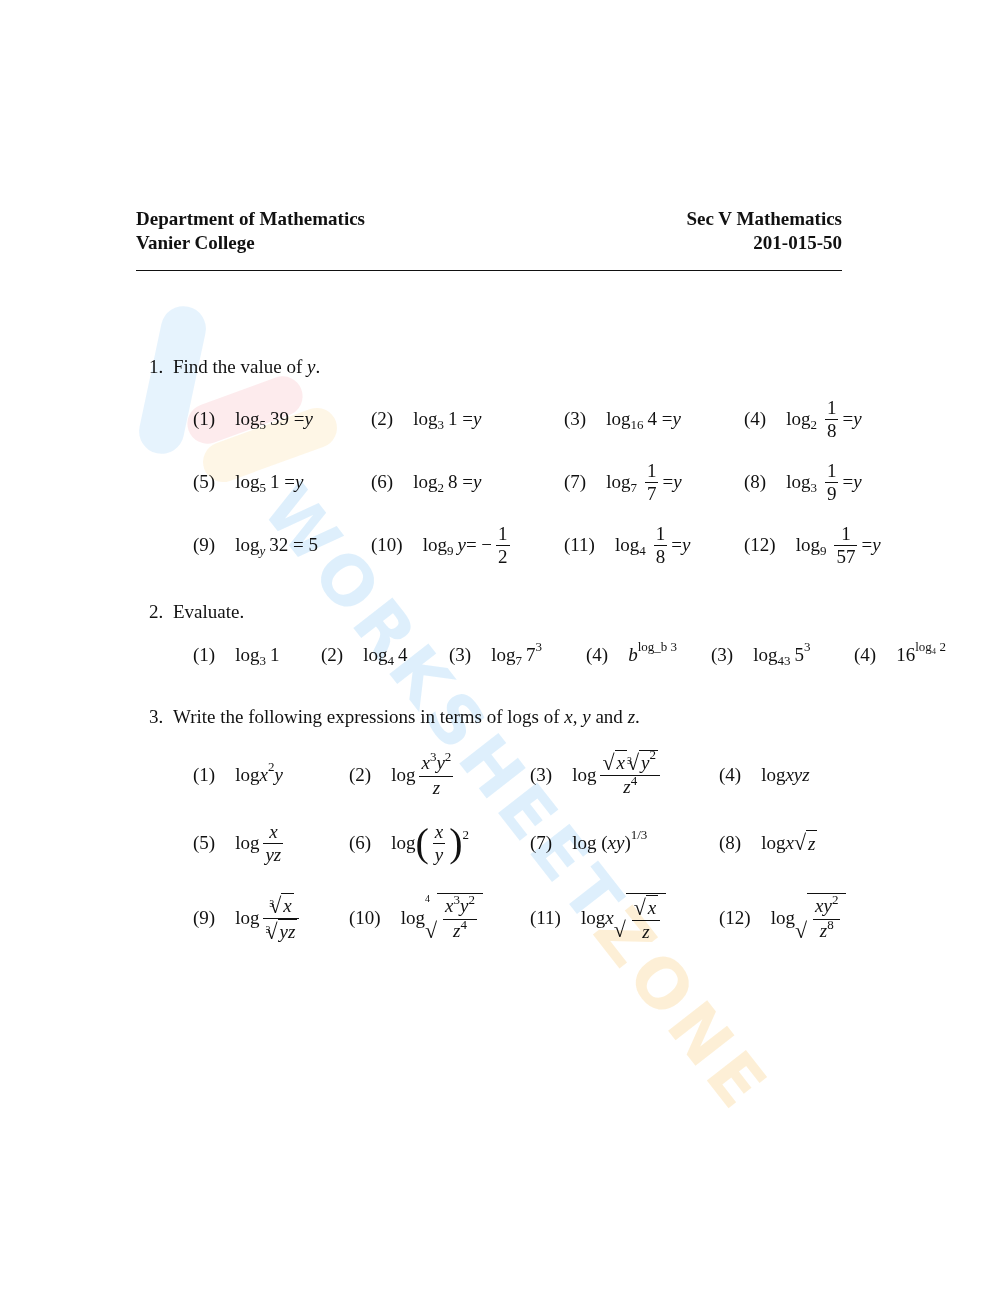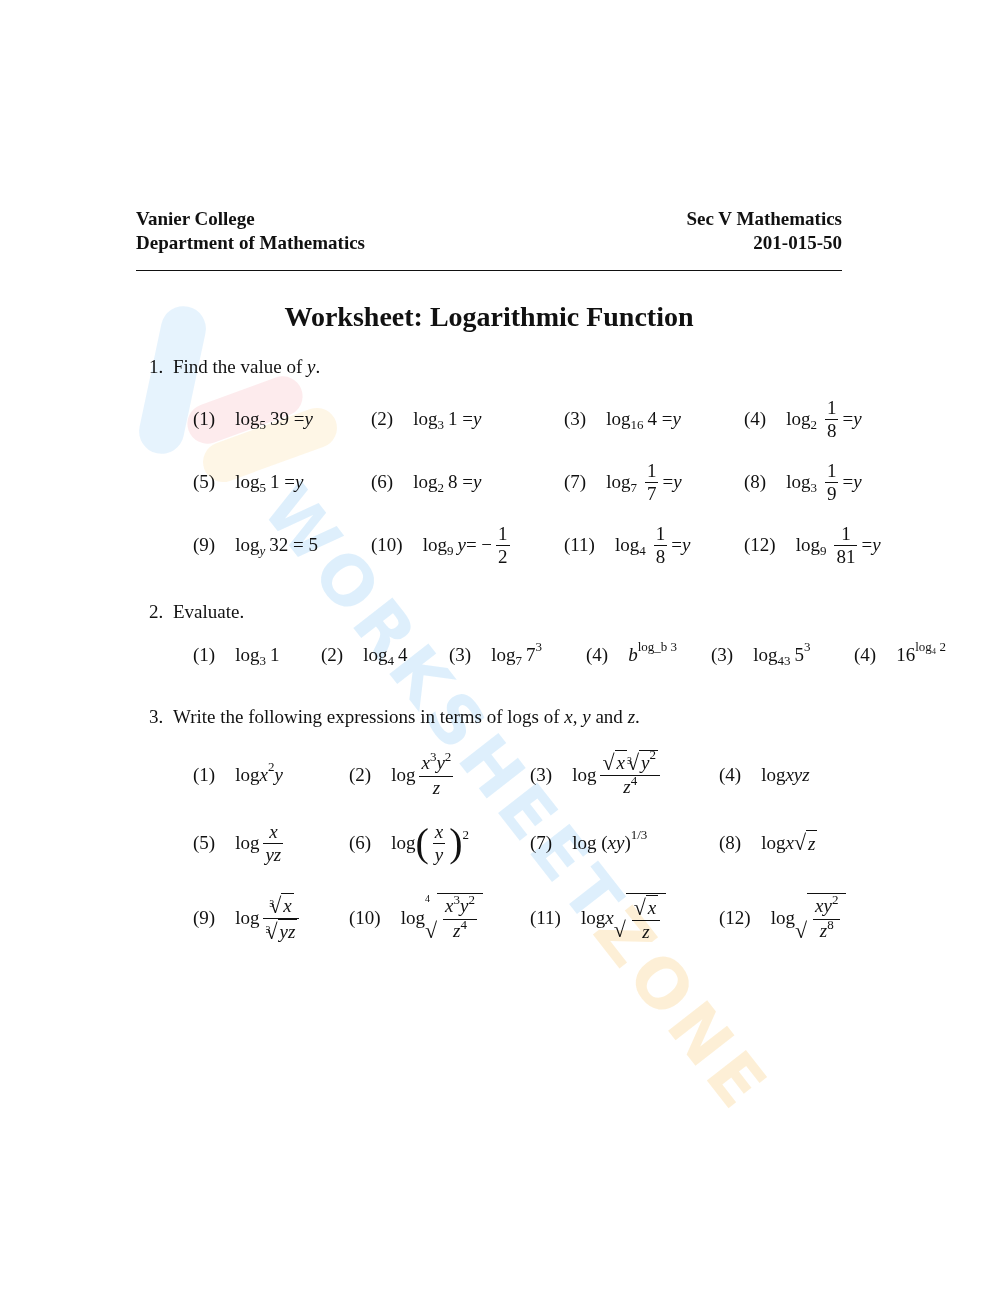--- a/index.html
+++ b/index.html
@@ -57,31 +57,30 @@
     <div class="wm-stroke" style="left:150px;top:305px;width:45px;height:150px;background:#3aa3ee;opacity:0.13;transform:rotate(12deg);"></div>
     <div class="wm-stroke" style="left:185px;top:390px;width:120px;height:40px;background:#f25a6e;opacity:0.12;transform:rotate(-20deg);"></div>
     <div class="wm-stroke" style="left:200px;top:425px;width:140px;height:40px;background:#f7b733;opacity:0.12;transform:rotate(-20deg);"></div>
     <div class="wm-text">
       <span class="w1">WORKSHEET</span><span class="w2">ZONE</span>
     </div>
   </div>
 
   <div class="header">
     <div class="left">
+      <div>Department of Mathematics</div>
       <div>Vanier College</div>
-      <div>Department of Mathematics</div>
     </div>
     <div class="right">
       <div>Sec V Mathematics</div>
       <div>201-015-50</div>
     </div>
   </div>
   <div class="rule"></div>
 
-  <div class="title">Worksheet: Logarithmic Function</div>
 
   <div class="qhead" style="top:356px;">
     <span class="num">1.</span><span>Find the value of </span><span class="it">y</span><span>.</span>
   </div>
   <div id="q1-items">
       <div class="item" style="left: 193px; top: 394px;">
         <span class="lbl">(1)</span>
         <span class="expr" title="\log_5 25 = y">
           <span class="m-t">log</span>
           <span class="m-sub">5</span>
@@ -204,21 +203,21 @@
         </span>
       </div>
       <div class="item" style="left: 744px; top: 520px;">
         <span class="lbl">(12)</span>
         <span class="expr" title="\log_9 \frac{1}{81} = y">
           <span class="m-t">log</span>
           <span class="m-sub">9</span>
           <span class="frac">
             <span class="num"><span class="m-t">1</span></span>
             <span class="bar"></span>
-            <span class="den"><span class="m-t">81</span></span>
+            <span class="den"><span class="m-t">57</span></span>
           </span>
           <span class="m-t"> = </span>
           <span class="m-i">y</span>
         </span>
       </div>
     </div>
 
   <div class="qhead" style="top:601px;">
     <span class="num">2.</span><span>Evaluate.</span>
   </div>

